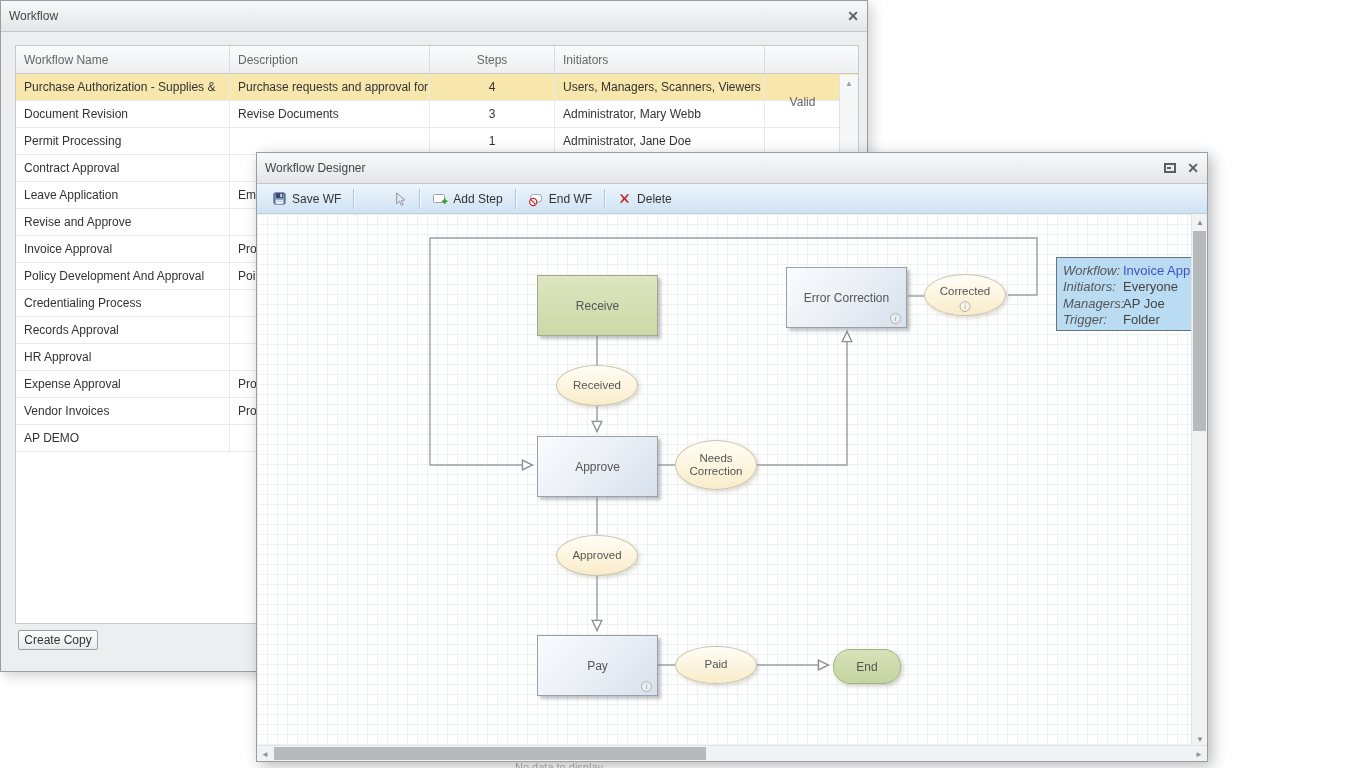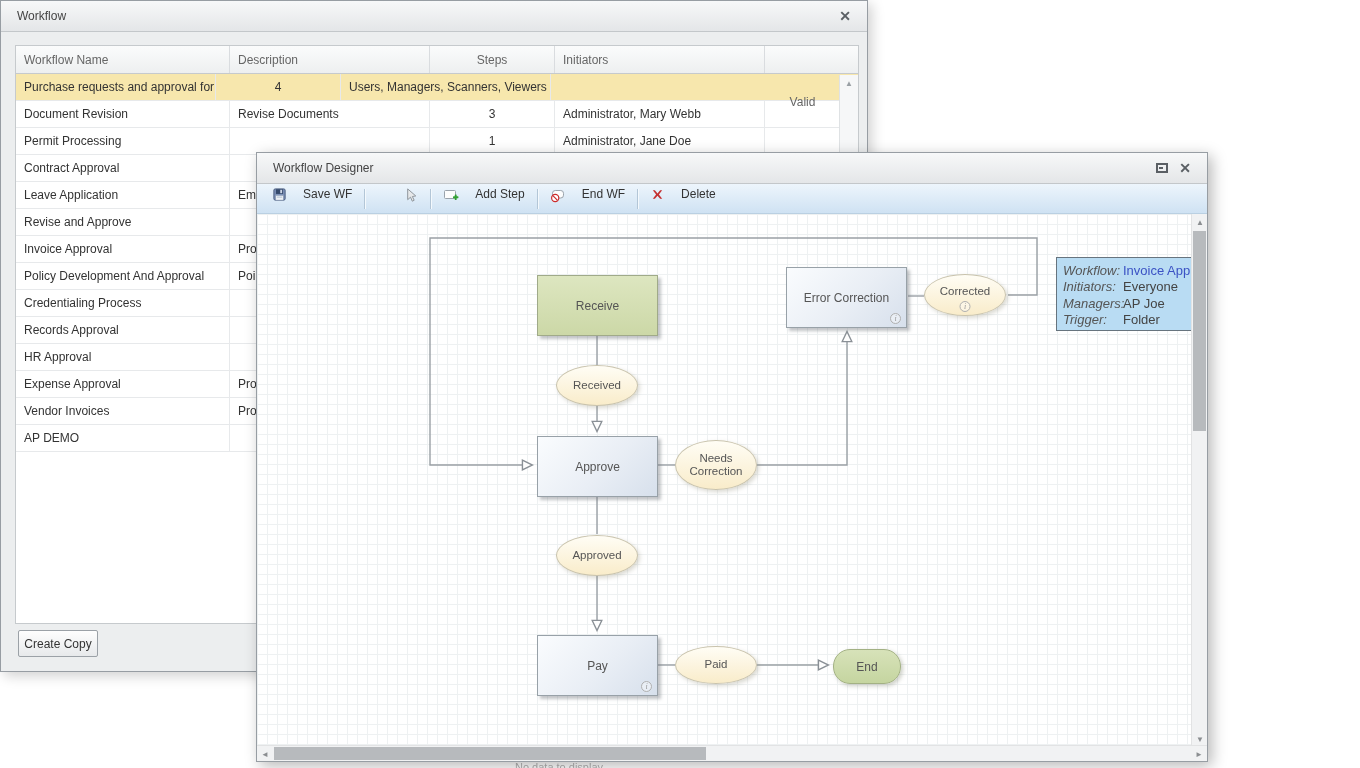--- a/index.html
+++ b/index.html
@@ -4,21 +4,21 @@
 <style>
   * { margin:0; padding:0; box-sizing:border-box; }
   html,body { background:#fff; }
   .page { position:relative; width:1360px; height:768px; overflow:hidden;
           font-family:"Liberation Sans", sans-serif; background:#fff; }
 
   
   .window { position:absolute; border:1px solid #979da3; background:#eceeef; }
   .titlebar { height:31px; background:linear-gradient(#f7f8f9,#e4e6e8);
               border-bottom:1px solid #c3c7ca; display:flex; align-items:center;
-              padding:0 16px; color:#444; font-size:12px; }
+              padding:0 8px; color:#444; font-size:12px; }
   .titlebar .spacer { flex:1; }
   .x-glyph { color:#5a5f64; font-size:14px; font-weight:bold; line-height:1; }
   .restore-glyph { width:12px; height:10px; border:2px solid #5a5f64; position:relative; margin-right:11px; }
   .restore-glyph::after { content:""; position:absolute; left:1px; top:2px; width:4px; height:2px; background:#5a5f64; }
 
   
   .wf-window { left:0; top:0; width:868px; height:672px; box-shadow:4px 4px 12px rgba(0,0,0,0.18); }
   .grid { position:absolute; left:14px; top:44px; width:844px; height:579px;
           background:#fff; border:1px solid #c6cacd; font-size:12px; color:#333; overflow:hidden; }
   .grid-header { display:flex; height:28px; background:linear-gradient(#fbfcfc,#edeff0);
@@ -30,31 +30,31 @@
            white-space:nowrap; overflow:hidden; }
   .c-name { width:214px; flex:none; }
   .c-desc { width:200px; flex:none; }
   .c-steps { width:125px; flex:none; justify-content:center; }
   .c-init { width:210px; flex:none; }
   .c-valid { width:75px; flex:none; justify-content:center; border-right:none;margin-top:44px; }
   .grid-vscroll { position:absolute; top:29px; right:0; bottom:0; width:19px;
                   background:#f6f7f8; border-left:1px solid #dfe2e4; }
   .grid-vscroll .up { position:absolute; top:4px; left:0; right:0; text-align:center;
                       font-size:8px; color:#9aa0a5; }
-  .btn { position:absolute; left:17px; top:629px; width:80px; height:27px;
+  .btn { position:absolute; left:17px; top:629px; width:80px; height:20px;
          background:linear-gradient(#fefefe,#e7e9eb); border:1px solid #9ba1a7; border-radius:2px;
          font-size:12px; color:#333; display:flex; align-items:center; justify-content:center; }
 
   
   .dz-window { left:256px; top:152px; width:952px; height:610px; background:#fff;
                box-shadow:4px 4px 14px rgba(0,0,0,0.28); }
   .dz-toolbar { height:30px; background:linear-gradient(#edf5fc,#cfe2f3);
                 border-bottom:1px solid #bad0e2; display:flex; align-items:center;
                 padding:0 10px; font-size:12px; color:#333; }
-  .tb-item { display:flex; align-items:flex-start; gap:16px; padding:0 5px; height:24px; border-radius:2px; }
+  .tb-item { display:flex; align-items:center; gap:5px; padding:0 5px; height:24px; border-radius:2px; }
   .tb-sep { width:1px; height:20px; background:#b3c6d7; box-shadow:1px 0 0 #f4f9fd; margin:0 7px; }
   .tb-gap { width:26px; }
   .dz-canvas { position:absolute; left:0; top:61px; width:934px; height:533px; background:#fff; overflow:hidden;
     background-image:linear-gradient(to right,#eef1f2 1px,transparent 1px),
                      linear-gradient(to bottom,#eef1f2 1px,transparent 1px);
     background-size:10px 10px; }
   .dz-canvas svg.wires { position:absolute; left:0; top:0; }
 
   .node { position:absolute; display:flex; align-items:center; justify-content:center;
           text-align:center; font-size:12px; color:#555; }
@@ -114,20 +114,21 @@
     <div class="grid">
       <div class="grid-header">
         <div class="hcell c-name">Workflow Name</div>
         <div class="hcell c-desc">Description</div>
         <div class="hcell c-steps">Steps</div>
         <div class="hcell c-init">Initiators</div>
         <div class="hcell c-valid">Valid</div>
       </div>
       <div class="gbody">
           <div class="grow hl">
+    <div class="gcell c-name">Purchase Authorization - Supplies &amp;</div>
     <div class="gcell c-desc">Purchase requests and approval for</div>
     <div class="gcell c-steps">4</div>
     <div class="gcell c-init">Users, Managers, Scanners, Viewers</div>
     <div class="gcell c-valid">✓</div>
   </div>
           <div class="grow">
     <div class="gcell c-name">Document Revision</div>
     <div class="gcell c-desc">Revise Documents</div>
     <div class="gcell c-steps">3</div>
     <div class="gcell c-init">Administrator, Mary Webb</div>

